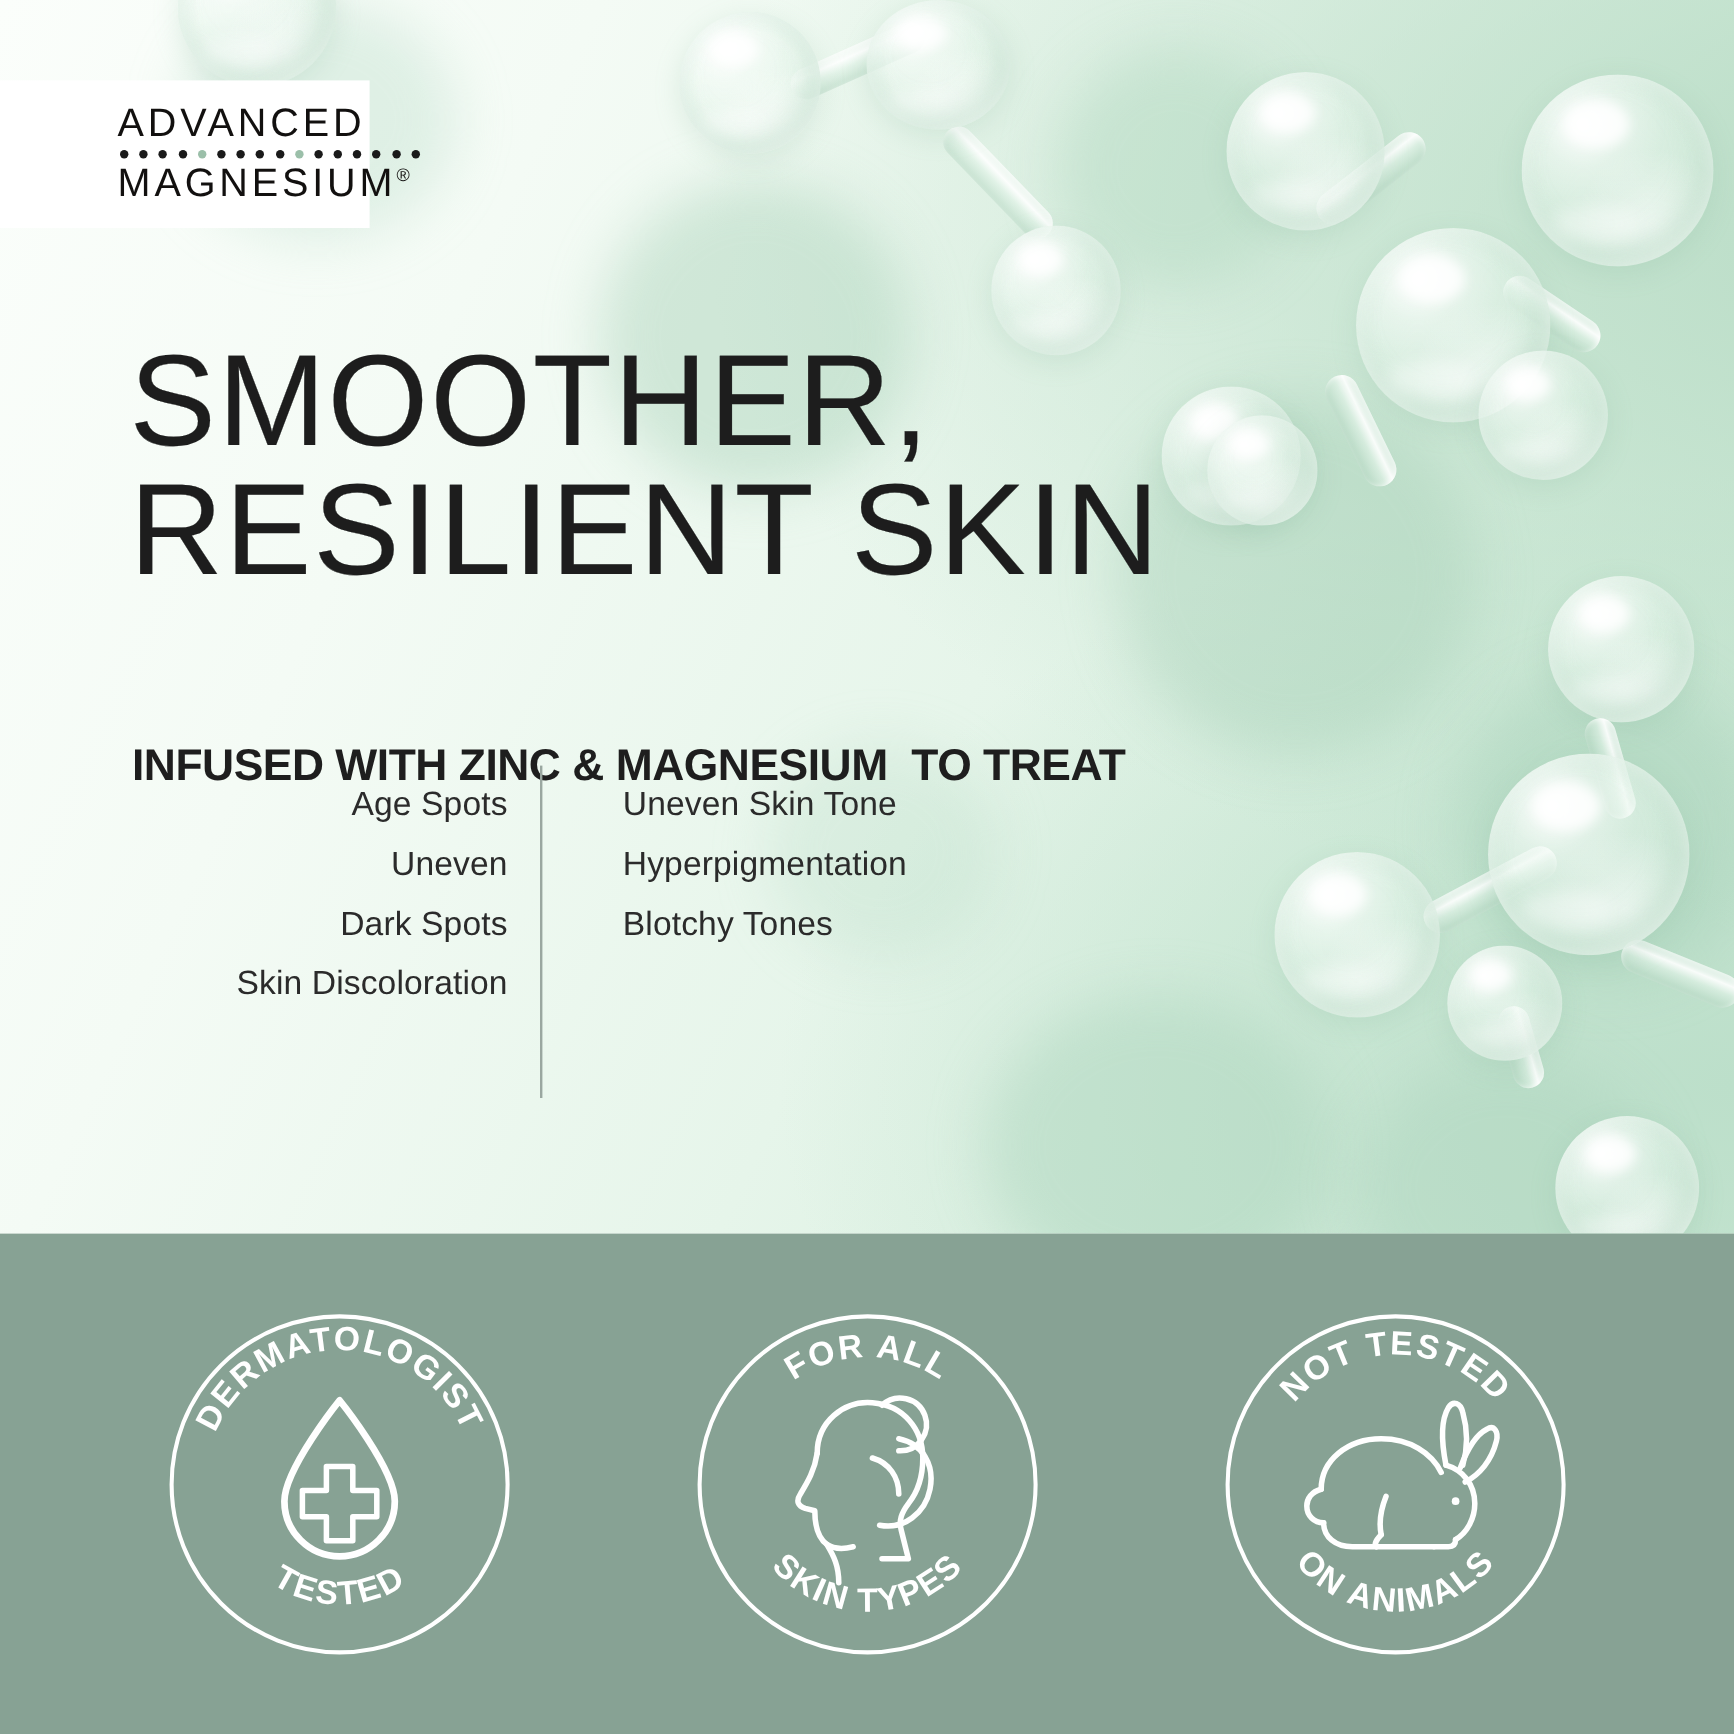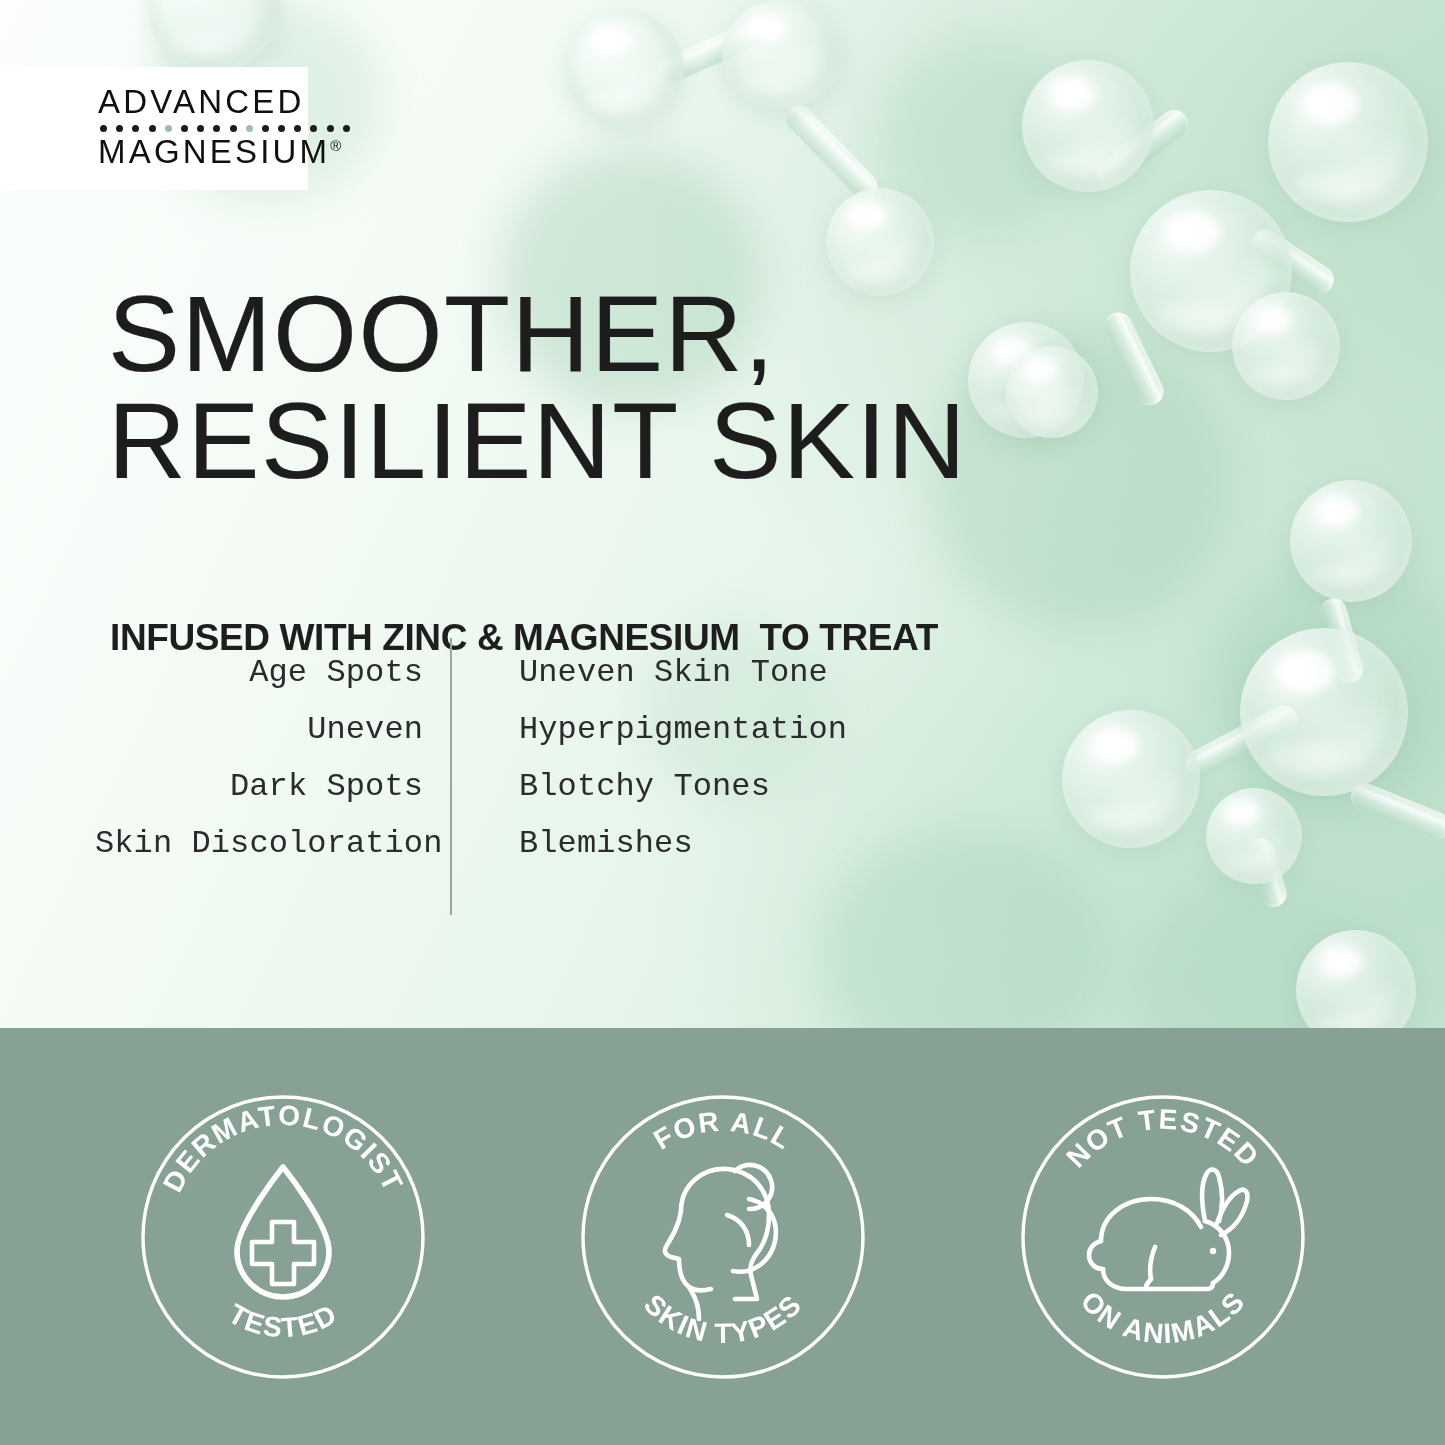--- a/index.html
+++ b/index.html
@@ -85,22 +85,22 @@
     font-size:37px; font-weight:700; letter-spacing:-0.4px;
     color:#1e1e1e; white-space:pre;margin-top:39px;
   }
 
   
   .benefits { position:absolute; left:95px; top:645px; display:flex; }
   .b-col { display:flex; flex-direction:column; gap:0; }
   .b-col.left  { width:356px; text-align:right; padding-right:28px; }
   .b-col.right { text-align:left; padding-left:28px;margin-left:40px; }
   .b-item {
-    font-size:32px; font-weight:300; color:#2b2b2b;
-    line-height:1.78; white-space:nowrap; letter-spacing:.1px;font-family:Liberation Mono, monospace;
+    font-size:28px; font-weight:300; color:#2b2b2b;
+    line-height:1.78; white-space:nowrap; letter-spacing:.1px;
   }
   .b-divider {
     position:absolute; left:450px; top:638px;
     width:1.6px; height:277px; background:#9aa7a0;
   }
 
   
   .footer {
     position:absolute; left:0; top:1028px; width:1445px; height:417px;
     background:#87a294;
@@ -197,21 +197,20 @@
       <div class="b-col left">
         <div class="b-item">Age Spots</div>
         <div class="b-item">Uneven</div>
         <div class="b-item">Dark Spots</div>
         <div class="b-item">Skin Discoloration</div>
       </div>
       <div class="b-col right">
         <div class="b-item">Uneven Skin Tone</div>
         <div class="b-item">Hyperpigmentation</div>
         <div class="b-item">Blotchy Tones</div>
-        <div class="b-item">Blemishes</div>
       </div>
     </div>
     <div class="b-divider"></div>
 
   </div>
 
   <div class="footer">
 
     <div class="badge">
       <svg viewBox="0 0 292 292">

